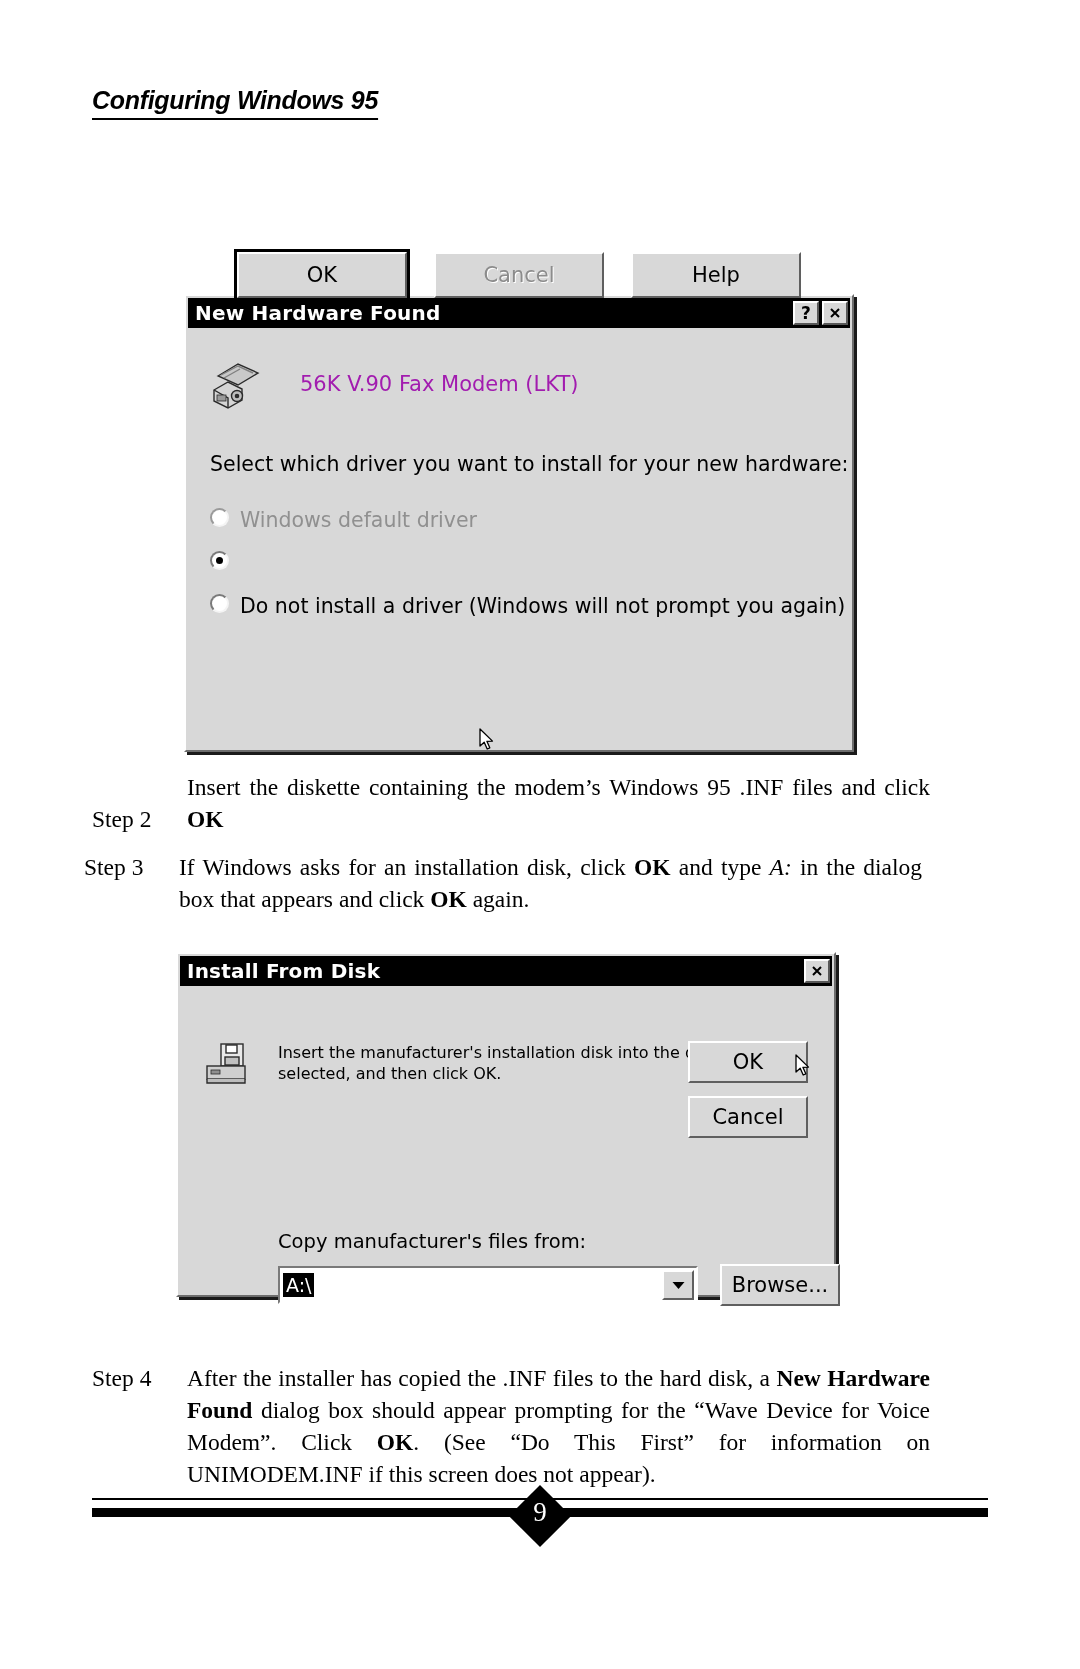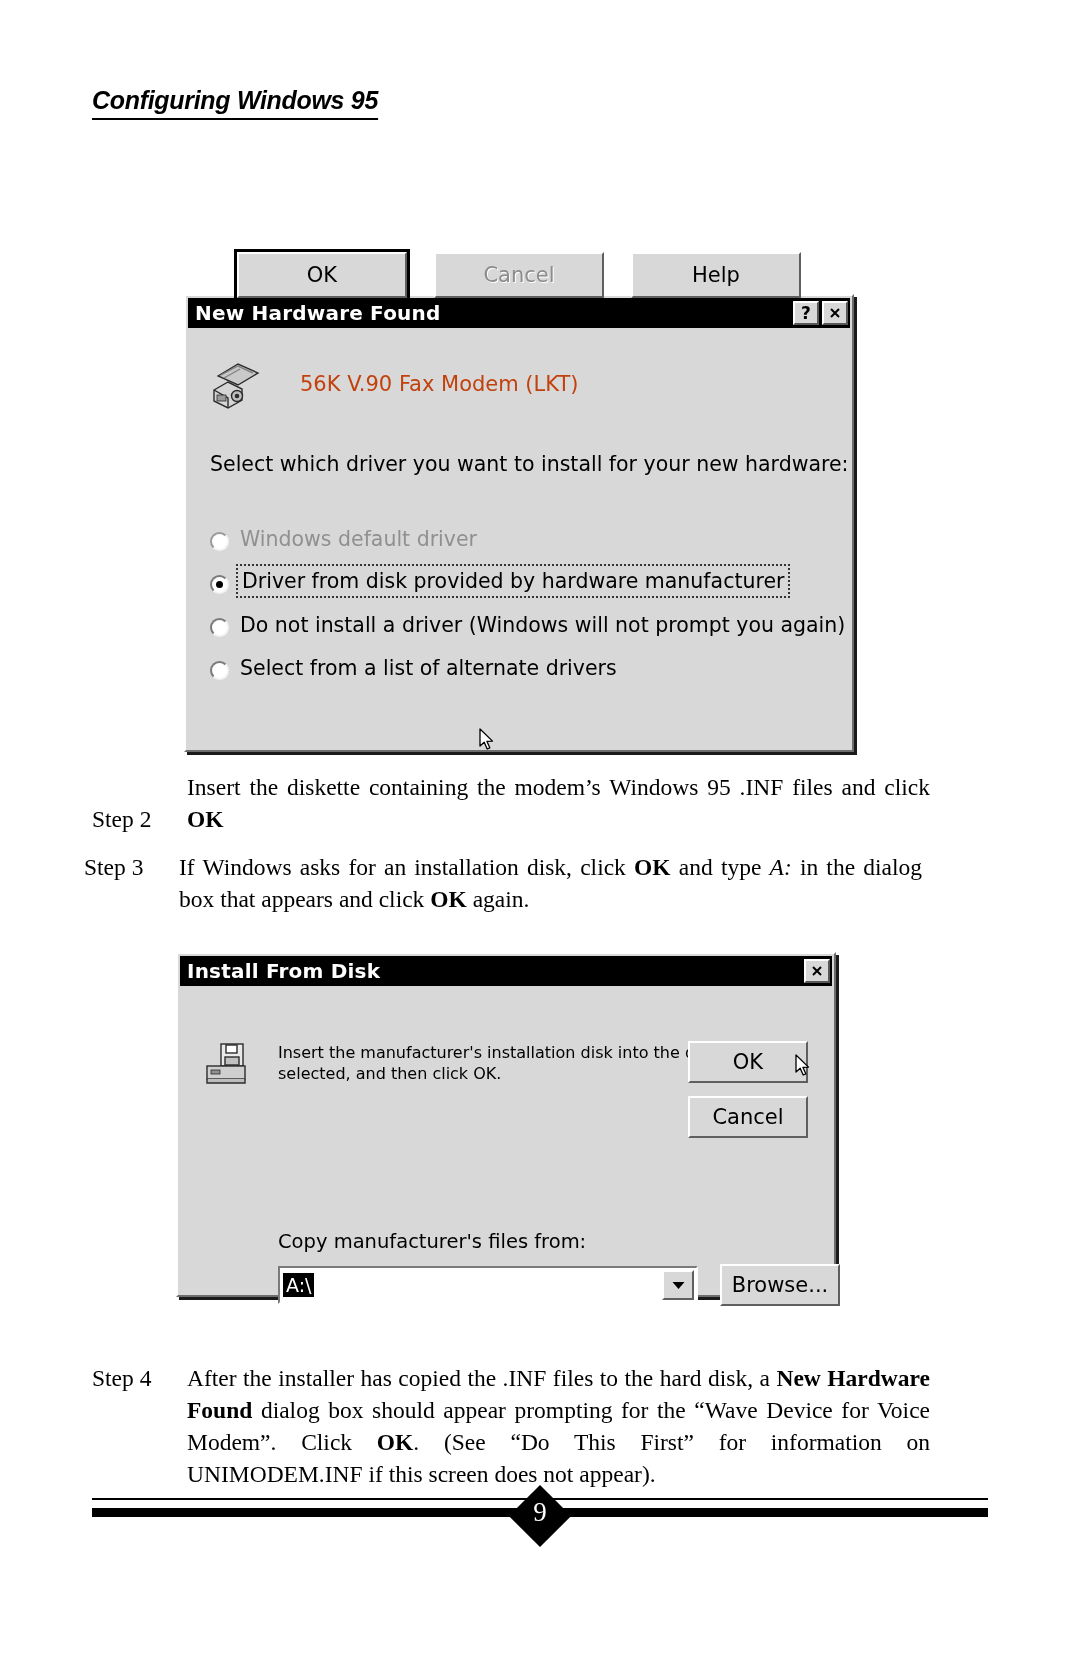--- a/index.html
+++ b/index.html
@@ -109,37 +109,37 @@
     width: 670px; height: 458px;
   }
   #dlg-newhw .dev-row {
     position: absolute;
     left: 22px; top: 28px;
     display: flex; align-items: center;
   }
   #dlg-newhw .dev-name {
     margin-left: 36px;
     font-size: 21px;
-    color: #c2410c;
+    color: #a21caf;
     white-space: nowrap;
   }
   #dlg-newhw .prompt {
     position: absolute;
     left: 24px; top: 124px;
     font-size: 20.5px;
     white-space: nowrap;
   }
   .radio-list {
     position: absolute;
     left: 24px; top: 180px;
     width: 620px;
   }
   .radio-row {
     display: flex;
-    align-items: flex-end;
+    align-items: flex-start;
     height: 43px;
     font-size: 20.5px;
     white-space: nowrap;
   }
   .radio-ctrl {
     width: 19px; height: 19px;
     border-radius: 50%;
     background: #ffffff;
     border-top: 2px solid #7a7a7a;
     border-left: 2px solid #7a7a7a;
@@ -352,32 +352,27 @@
 
       <div class="radio-list">
 
         <div class="radio-row disabled">
           <span class="radio-ctrl"></span>
           <span class="radio-label">Windows default driver</span>
         </div>
 
         <div class="radio-row">
           <span class="radio-ctrl checked"></span>
-          <span class="radio-label focused">Driver from disk provided by hardware manufacturer</span>
         </div>
 
         <div class="radio-row">
           <span class="radio-ctrl"></span>
           <span class="radio-label">Do not install a driver (Windows will not prompt you again)</span>
         </div>
 
-        <div class="radio-row">
-          <span class="radio-ctrl"></span>
-          <span class="radio-label">Select from a list of alternate drivers</span>
-        </div>
 
       </div>
 
       <div class="btnrow">
         <div class="w95btn default">OK</div>
         <div class="w95btn disabled">Cancel</div>
         <div class="w95btn">Help</div>
       </div>
 
       <span class="cursor" style="left:293px; top:400px;">

